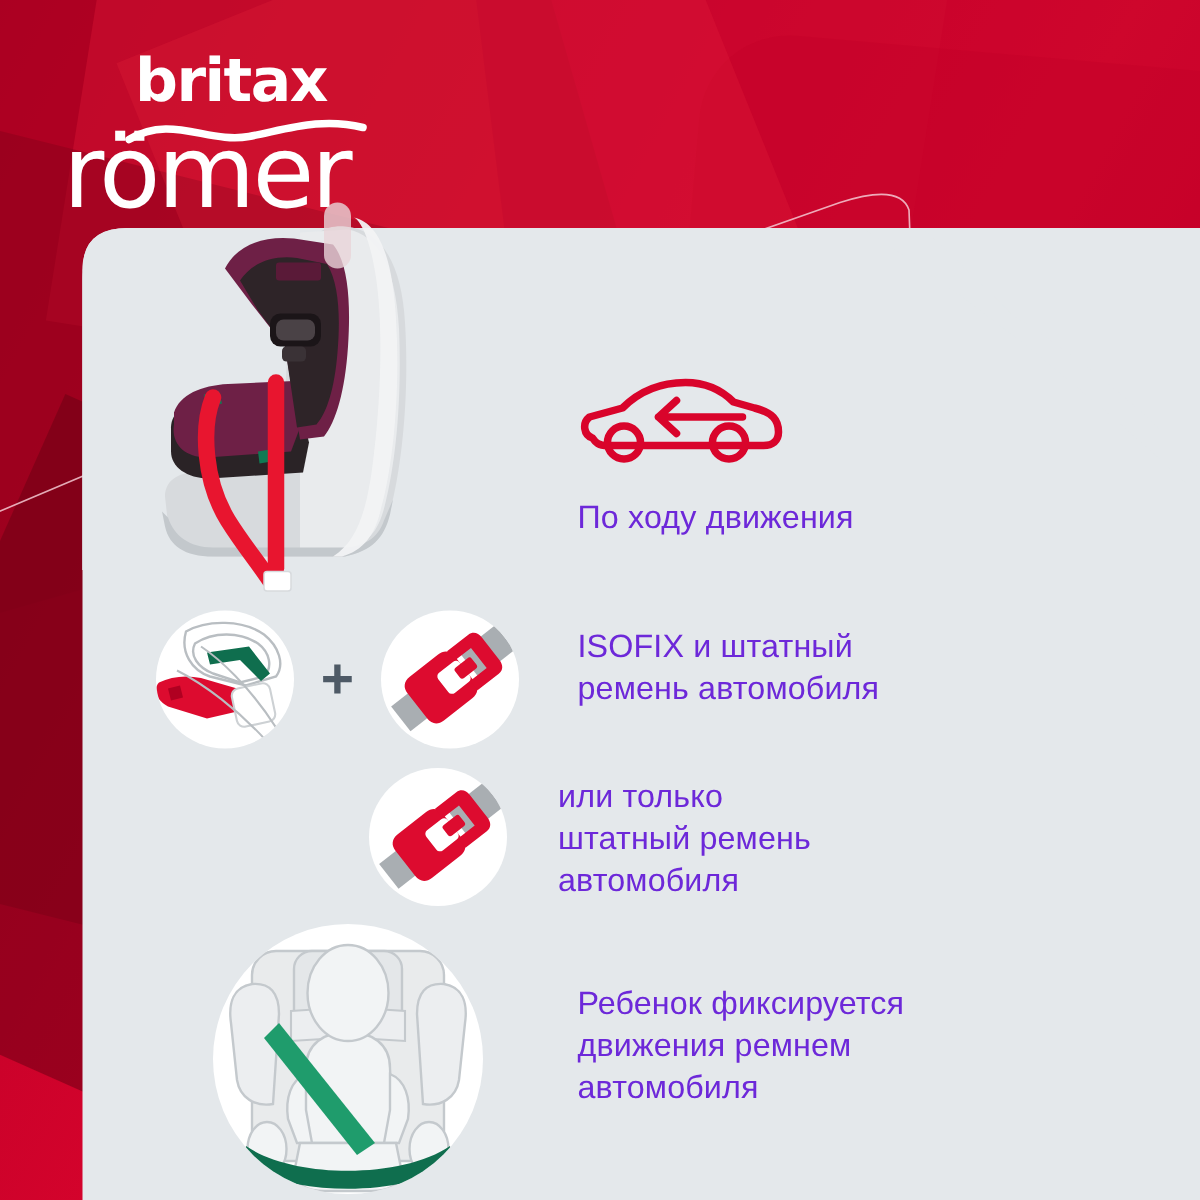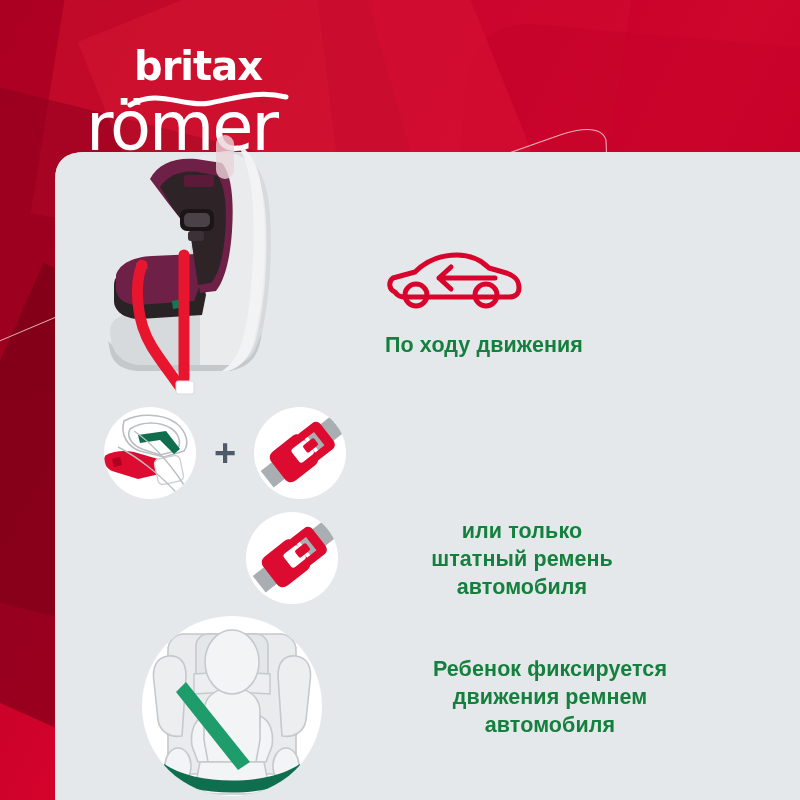--- a/index.html
+++ b/index.html
@@ -35,22 +35,22 @@
   .hairline{position:absolute;left:0;top:0;width:800px;height:800px;}
 
   
   .card{
     position:absolute;left:55px;top:152px;width:900px;height:700px;
     background:#e4e8eb;border-top-left-radius:34px;border-top-right-radius:34px;
   }
   .card-curve{position:absolute;left:55px;top:140px;width:760px;height:240px;}
 
   
-  .logo{position:absolute;left:42px;top:46px;width:210px;height:100px;
-        color:#fff;user-select:none;margin-left:44px;}
+  .logo{position:absolute;left:42px;top:34px;width:210px;height:100px;
+        color:#fff;user-select:none;}
   .logo .britax{
     position:absolute;left:48px;top:0;font-size:40px;font-weight:700;
     letter-spacing:-1px;line-height:1;color:#fff;
     font-family:"DejaVu Sans","Liberation Sans",sans-serif;
   }
   .logo .swoosh{position:absolute;left:42px;top:44px;width:160px;height:22px;}
   .logo .romer{
     position:absolute;left:0;top:48px;font-size:67px;font-weight:400;
     letter-spacing:-2px;line-height:1;color:#fff;
     font-family:"DejaVu Sans","Liberation Sans",sans-serif;
@@ -61,22 +61,22 @@
     white-space:nowrap;
     text-shadow:0 1px 2px rgba(90,0,14,.35);
   }
 
   
   .product{position:absolute;left:80px;top:135px;width:290px;height:275px;}
 
   
   .row{position:absolute;display:flex;align-items:center;}
   .row-text{
-    color:#15803d;font-size:21.5px;line-height:1.30;
-    font-weight:700;letter-spacing:.1px;white-space:pre-line;text-align:center;
+    color:#6d28d9;font-size:21.5px;line-height:1.30;
+    font-weight:400;letter-spacing:.1px;white-space:pre-line;
   }
   .circle{
     border-radius:50%;background:#ffffff;position:relative;flex:none;
     display:flex;align-items:center;justify-content:center;
   }
 
   
   .row1{left:385px;top:248px;flex-direction:column;align-items:flex-start;}
   .row1 .caricon{margin-bottom:18px;}
   
@@ -218,20 +218,22 @@
           <rect x="62" y="36" width="30" height="21" fill="#a9aeb2"></rect>
           <path d="M26,28 L50,28 C55,28 58,31 58,36 L58,57 C58,62 55,65 50,65
                    L26,65 C21,65 18,62 18,57 L18,36 C18,31 21,28 26,28 Z" fill="#dd0b2f"></path>
           <rect x="40" y="38" width="18" height="17" rx="3" fill="#ffffff"></rect>
           <path d="M56,30 L74,30 C78,30 80,33 80,37 L80,56 C80,60 78,63 74,63
                    L56,63 L56,55 L70,55 L70,38 L56,38 Z" fill="#dd0b2f"></path>
           <rect x="52" y="42" width="14" height="9" rx="2" fill="#dd0b2f"></rect>
         </g>
       </svg>
     </div>
+    <div class="row-text">ISOFIX и штатный
+ремень автомобиля</div>
   </div>
 
   <div class="row row3">
     <div class="circle">
       <svg viewBox="0 0 92 92" width="92" height="92">
         <clipPath id="c3">
             <circle cx="46" cy="46" r="46"></circle>
           </clipPath>
         <g clip-path="url(#c3)" transform="rotate(-38 46 46)">
           <rect x="4" y="36" width="26" height="21" fill="#a9aeb2"></rect>

